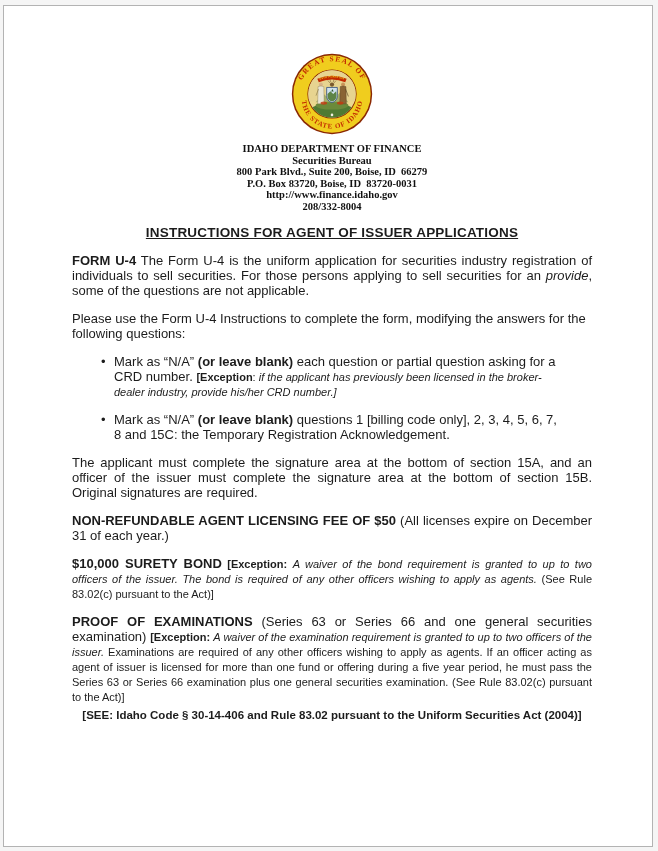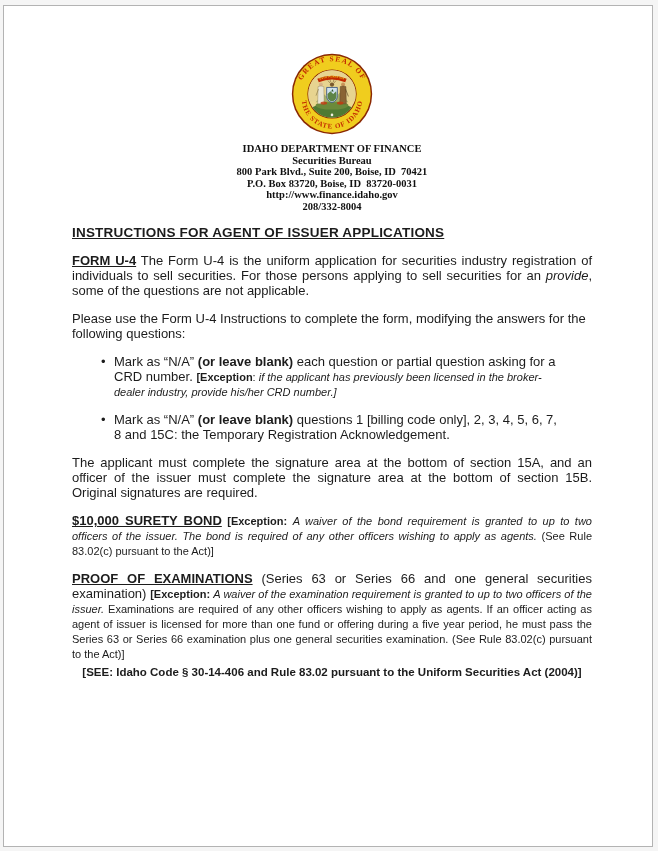--- a/index.html
+++ b/index.html
@@ -30,37 +30,37 @@
     text-align: center;
     font-family: "Liberation Serif", serif;
     font-weight: bold;
     font-size: 10.5px;
     line-height: 11.5px;
     color: #111;
   }
   .letterhead div { white-space: pre-wrap; }
   
   .doc-title {
-    text-align: left;
+    text-align: center;
     font-weight: bold;
     font-size: 13.5px;
     text-decoration: underline;
     margin-top: 13px;
     letter-spacing: 0.2px;
   }
   
   p.body {
     font-size: 13px;
     line-height: 15px;
     margin: 13px 0 0 0;
   }
   .justify { text-align: justify; }
   .b  { font-weight: bold; }
   .i  { font-style: italic; }
-  .bu { font-weight: bold; text-decoration: underline; }
+  .bu { font-weight: bold; }
   .sm   { font-size: 11px; line-height: 13px; }
   .sm-b { font-size: 11px; line-height: 13px; font-weight: bold; }
   .sm-i { font-size: 11px; line-height: 13px; font-style: italic; }
   
   .bullet {
     display: flex;
     margin: 13px 0 0 29px;
     padding-right: 34px;
     font-size: 13px;
     line-height: 15px;
@@ -137,21 +137,21 @@
           <text font-size="8.5" letter-spacing="1">
             <textPath href="#botArc" startOffset="50%" text-anchor="middle">THE STATE OF IDAHO</textPath>
           </text>
         </g>
       </svg>
     </div>
 
     <div class="letterhead">
       <div>IDAHO DEPARTMENT OF FINANCE</div>
       <div>Securities Bureau</div>
-      <div>800 Park Blvd., Suite 200, Boise, ID  70421</div>
+      <div>800 Park Blvd., Suite 200, Boise, ID  66279</div>
       <div>P.O. Box 83720, Boise, ID  83720-0031</div>
       <div>http://www.finance.idaho.gov</div>
       <div>208/332-8004</div>
     </div>
 
     <div class="doc-title">INSTRUCTIONS FOR AGENT OF ISSUER APPLICATIONS</div>
 
 
     <p class="body justify"><span class="bu">FORM U-4</span><span> The Form U-4 is the uniform application for securities industry registration of individuals to sell securities.  For those persons applying to sell securities for an </span><span class="i">provide</span><span>, some of the questions are not applicable.</span></p>
 
@@ -162,20 +162,21 @@
       <span><span>Mark as “N/A” </span><span class="b">(or leave blank)</span><span> each question or partial question asking for a CRD number.  </span><span class="sm-b">[Exception</span><span class="sm">:  </span><span class="sm-i">if the applicant has previously been licensed in the broker-dealer industry, provide his/her CRD number.]</span></span>
     </div>
 
     <div class="bullet">
       <span class="marker">•</span>
       <span><span>Mark as “N/A” </span><span class="b">(or leave blank)</span><span> questions 1 [billing code only], 2, 3, 4, 5, 6, 7, 8 and 15C: the Temporary Registration Acknowledgement.</span></span>
     </div>
 
     <p class="body justify">The applicant must complete the signature area at the bottom of section 15A, and an officer of the issuer must complete the signature area at the bottom of section 15B.  Original signatures are required.</p>
 
+    <p class="body justify"><span class="bu">NON-REFUNDABLE AGENT LICENSING FEE OF $50</span><span>  (All licenses expire on December 31 of each year.)</span></p>
 
     <p class="body justify"><span class="bu">$10,000 SURETY BOND</span><span class="sm-b">  [Exception:  </span><span class="sm-i">A waiver of the bond requirement is granted to up to two officers of the issuer.  The bond is required of any other officers wishing to apply as agents.</span><span class="sm">  (See Rule 83.02(c) pursuant to the Act)]</span></p>
 
     <p class="body justify"><span class="bu">PROOF OF EXAMINATIONS</span><span>  (Series 63 or Series 66 and one general securities examination)  </span><span class="sm-b">[Exception:  </span><span class="sm-i">A waiver of the examination requirement is granted to up to two officers of the issuer.</span><span class="sm">  Examinations are required of any other officers wishing to apply as agents.  If an officer acting as agent of issuer is licensed for more than one fund or offering during a five year period, he must pass the Series 63 or Series 66 examination plus one general securities examination.  (See Rule 83.02(c) pursuant to the Act)]</span></p>
 
     <div class="footnote">[SEE: Idaho Code § 30-14-406 and Rule 83.02 pursuant to the Uniform Securities Act (2004)]</div>
 
   </div>
 </div>
 

